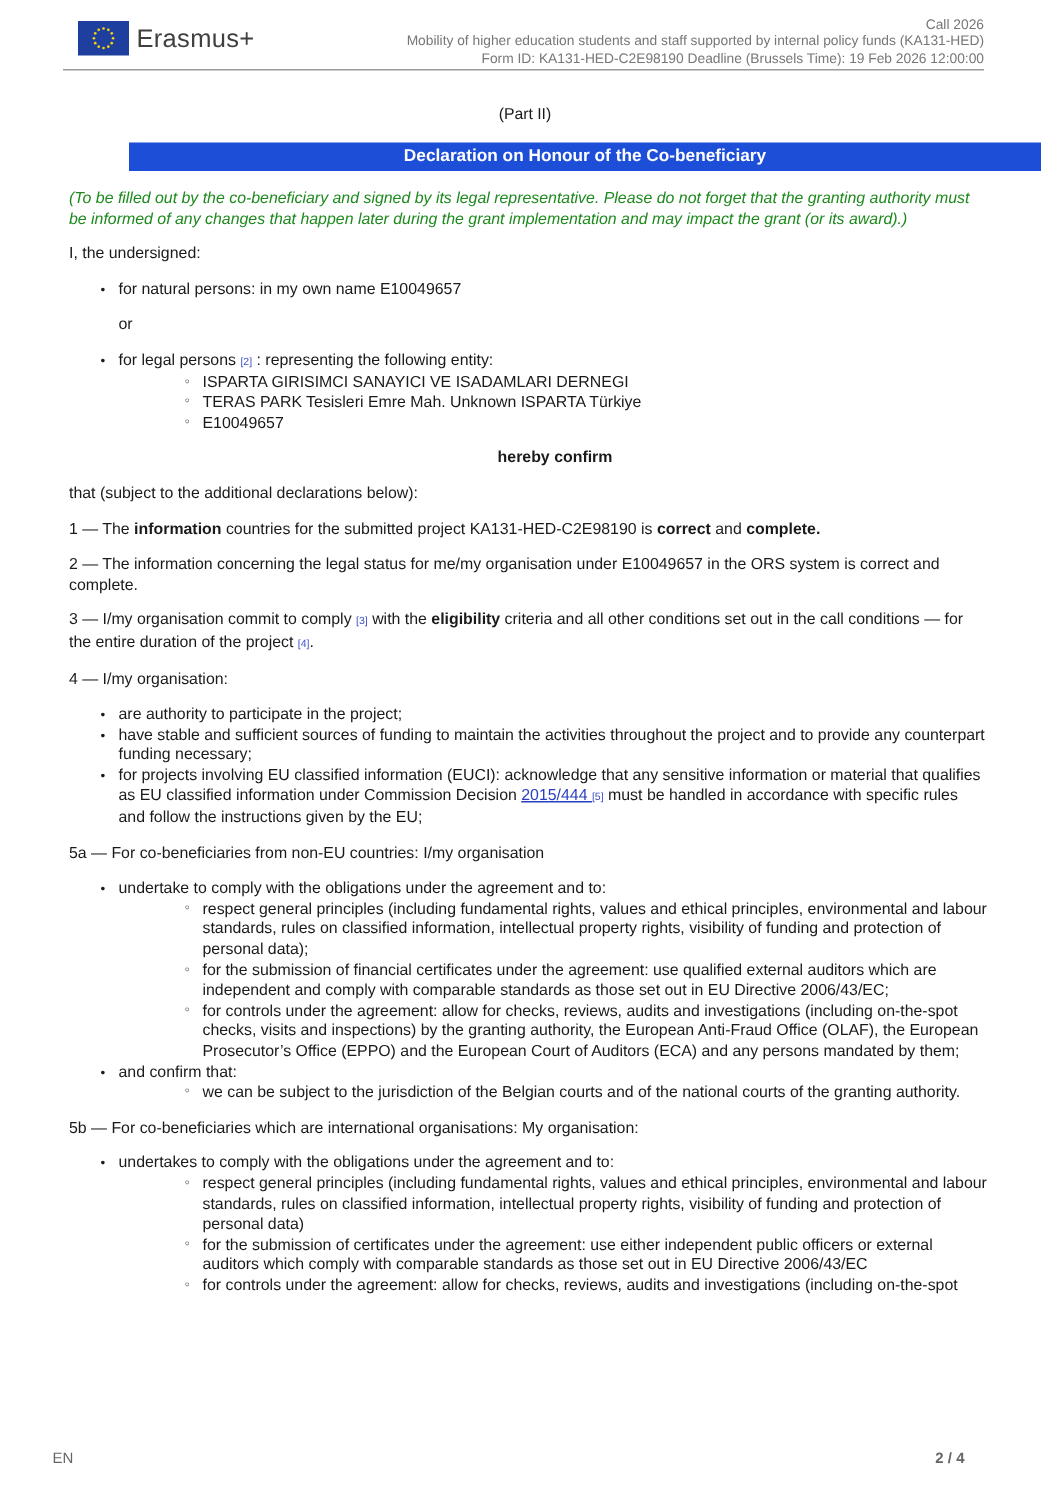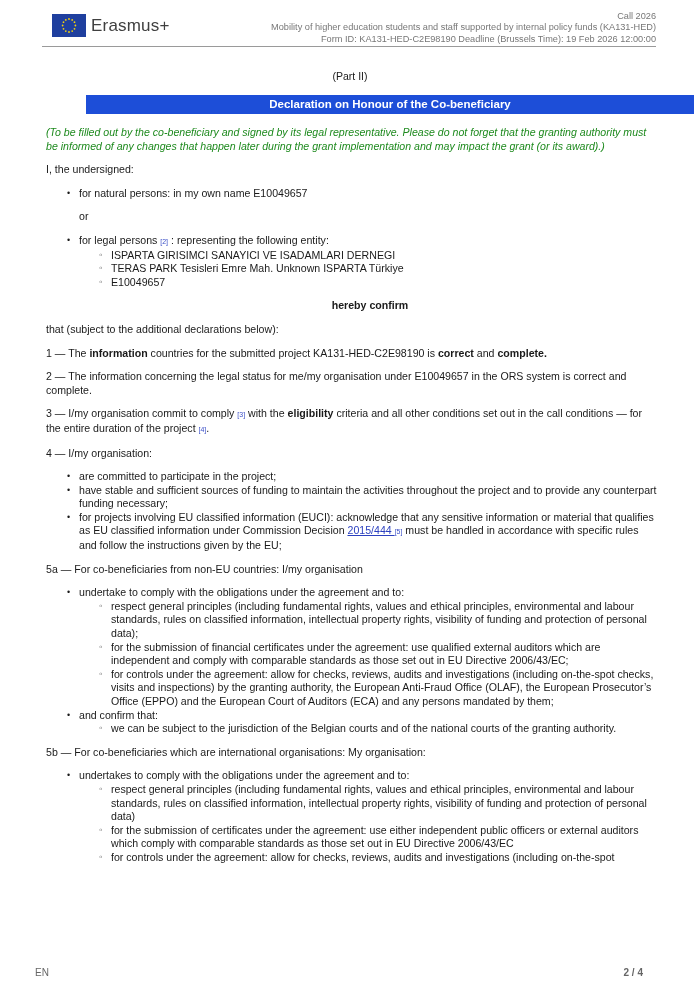--- a/index.html
+++ b/index.html
@@ -13,21 +13,21 @@
   .part { position:absolute; top:70px; left:0; width:700px; text-align:center; font-size:10.5px; }
   .banner { position:absolute; left:46px; top:95px; width:608px; height:19px; background:#1d4ed8; color:#fff; font-weight:bold; font-size:11.5px; text-align:center; line-height:19px;margin-left:40px; }
   .content { position:absolute; left:46px; top:126px; width:612px; font-size:10.6px; line-height:13.6px; }
   .note { color:#1e8a1e; font-style:italic; margin:0 0 10px 0; }
   p { margin:0 0 10px 0; }
   ul { margin:0; padding-left:33px; }
   ul.l1 { list-style:none; }
   ul.l1 > li { position:relative; padding-left:0; }
   ul.l1 > li::before { content:"•"; position:absolute; left:-12px; top:0; font-size:9px; }
   ul.l2 { list-style:none; padding-left:32px; }
-  ul.l2 > li { position:relative; }
+  ul.l2 > li { position:relative;margin-left:24px; }
   ul.l2 > li::before { content:"◦"; position:absolute; left:-12px; top:-1px; font-size:10px; color:#666; }
   .fn { color:#3b4fc7; font-size:7px; }
   a.lnk { color:#2a3fbf; text-decoration:underline; }
   .or { margin:10px 0 10px 33px; }
   .center-bold { text-align:center; font-weight:bold; margin:10px 0 10px 0; padding-left:36px; }
   .footer-l { position:absolute; left:35px; top:967px; font-size:10px; color:#666; }
   .footer-r { position:absolute; right:57px; top:967px; font-size:10px; color:#666;font-weight:bold; }
   .gap { height:10px; }
 </style>
 </head>
@@ -87,21 +87,21 @@
   <p>that (subject to the additional declarations below):</p>
 
   <p><span>1 — The </span><b>information</b><span> countries for the submitted project KA131-HED-C2E98190 is </span><b>correct</b><span> and </span><b>complete.</b></p>
 
   <p>2 — The information concerning the legal status for me/my organisation under E10049657 in the ORS system is correct and complete.</p>
 
   <p><span>3 — I/my organisation commit to comply </span><span class="fn">[3]</span><span> with the </span><b>eligibility</b><span> criteria and all other conditions set out in the call conditions — for the entire duration of the project </span><span class="fn">[4]</span><span>.</span></p>
 
   <p>4 — I/my organisation:</p>
   <ul class="l1">
-    <li>are committed to participate in the project;</li>
+    <li>are authority to participate in the project;</li>
     <li>have stable and sufficient sources of funding to maintain the activities throughout the project and to provide any counterpart funding necessary;</li>
     <li><span>for projects involving EU classified information (EUCI): acknowledge that any sensitive information or material that qualifies as EU classified information under Commission Decision </span><a class="lnk">2015/444 </a><span class="fn">[5]</span><span> must be handled in accordance with specific rules and follow the instructions given by the EU;</span></li>
   </ul>
   <div class="gap"></div>
 
   <p>5a — For co-beneficiaries from non-EU countries: I/my organisation</p>
   <ul class="l1">
     <li><span>undertake to comply with the obligations under the agreement and to:</span>
       <ul class="l2">
         <li>respect general principles (including fundamental rights, values and ethical principles, environmental and labour standards, rules on classified information, intellectual property rights, visibility of funding and protection of personal data);</li>

